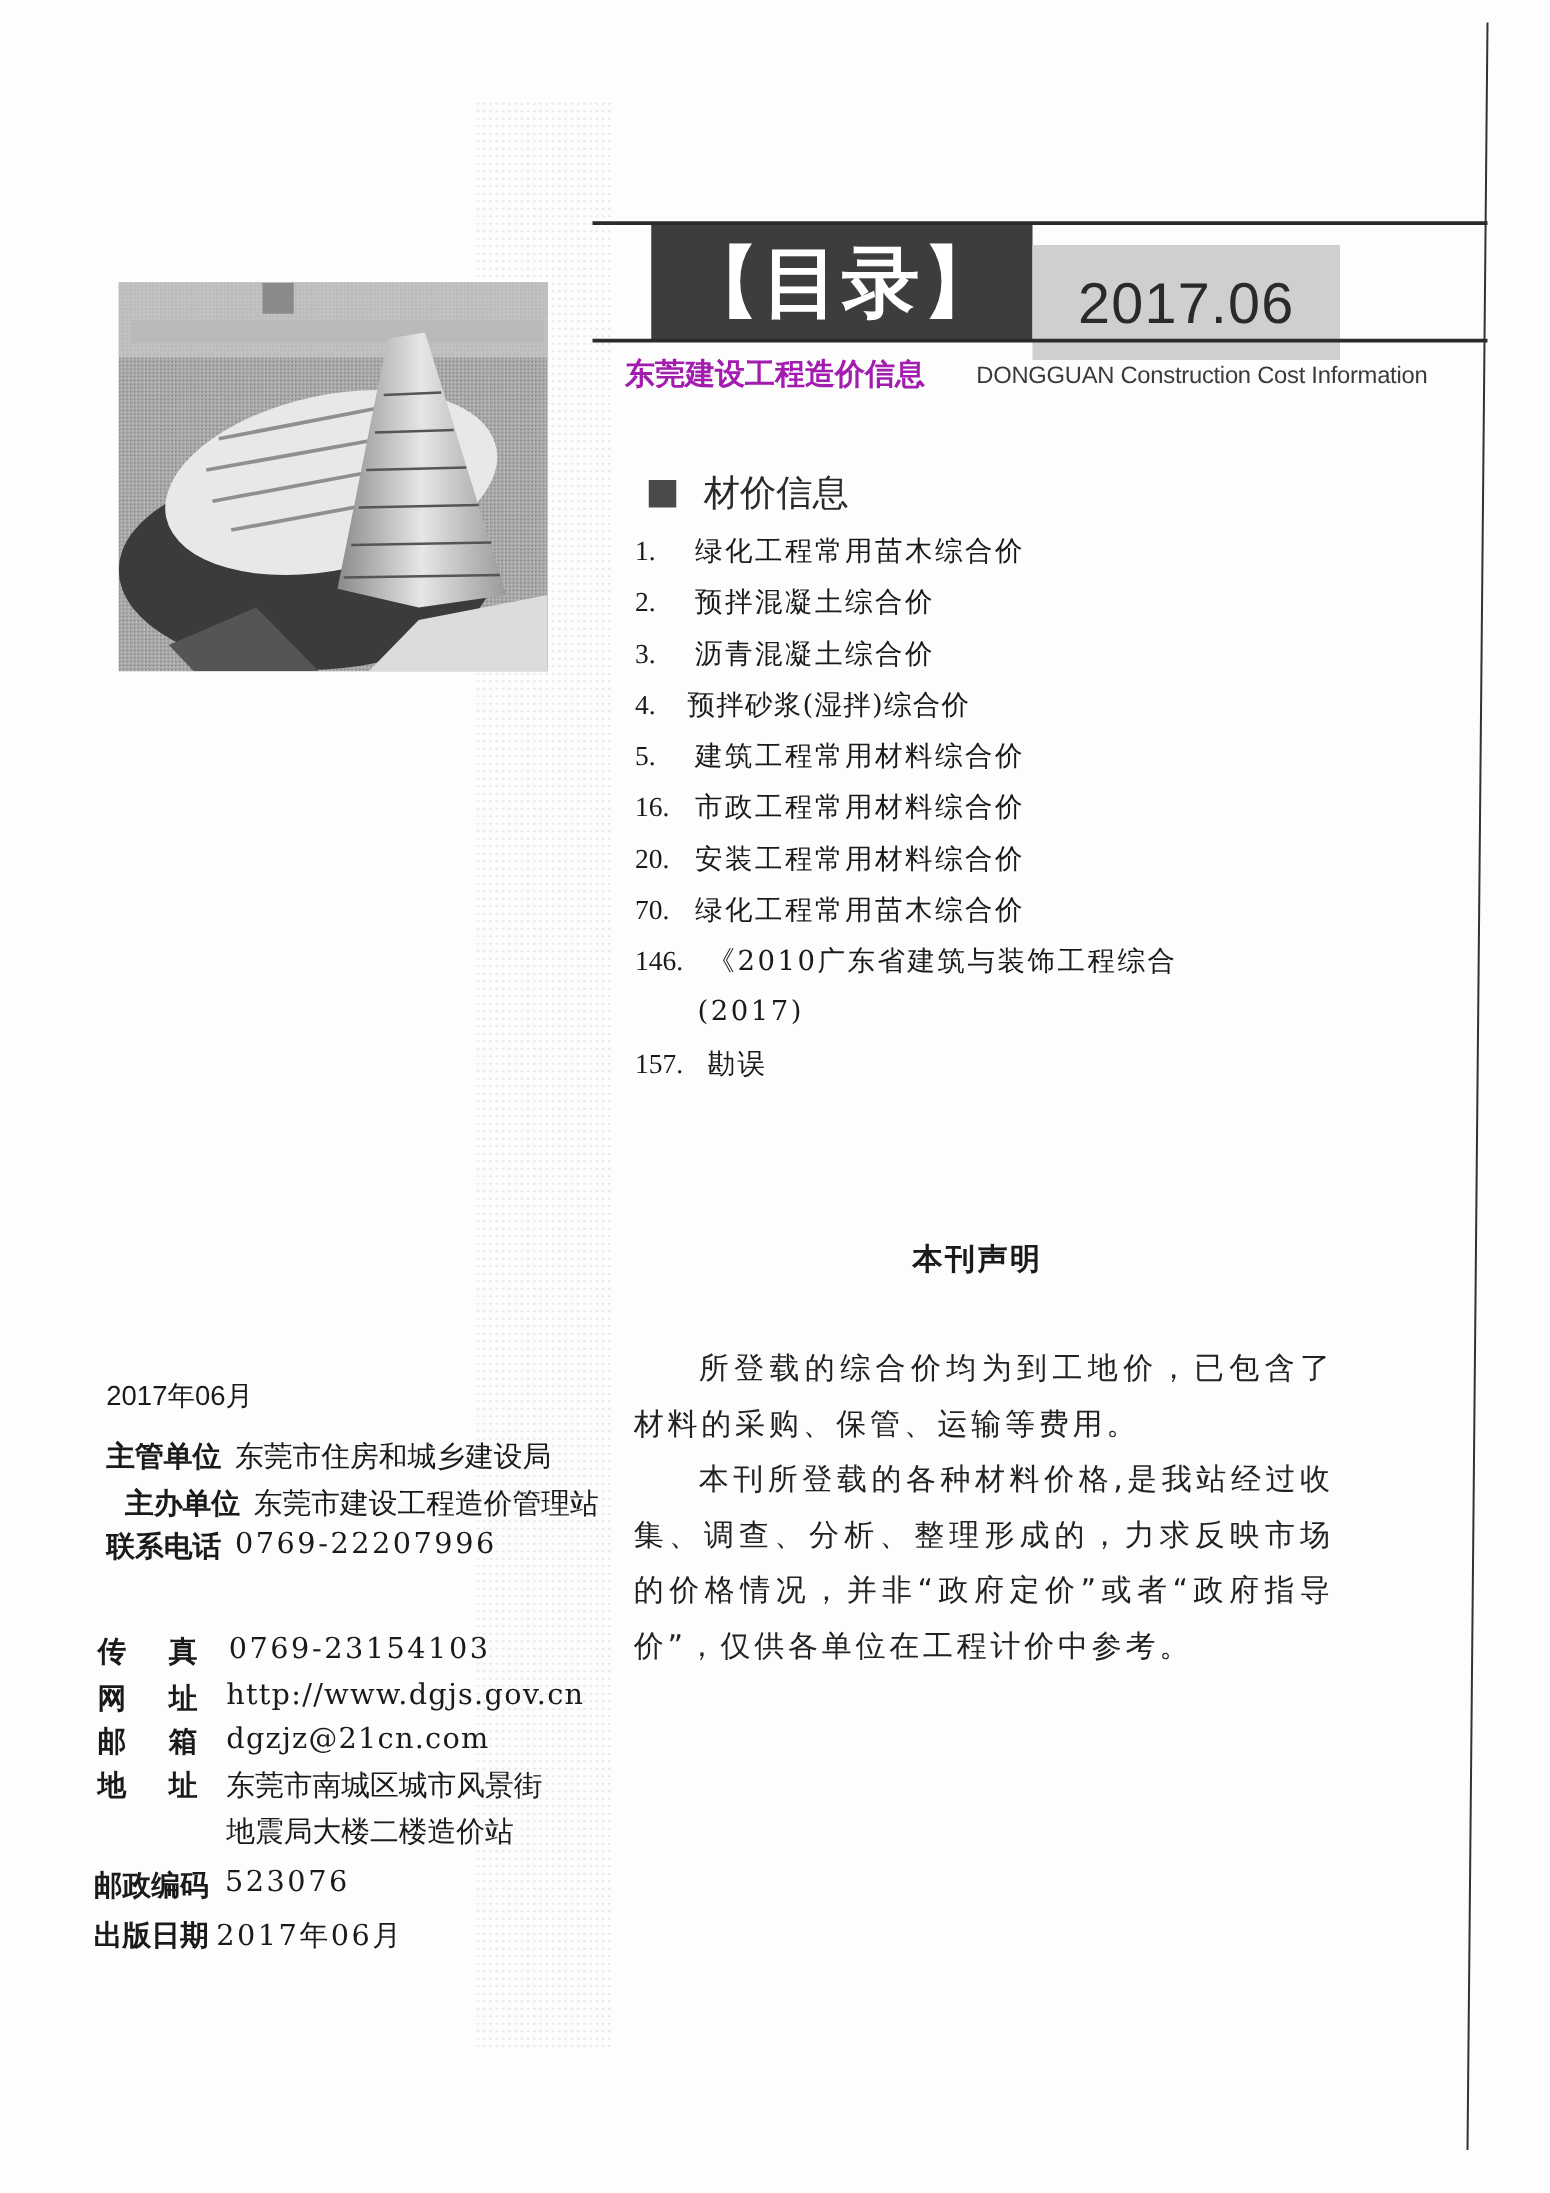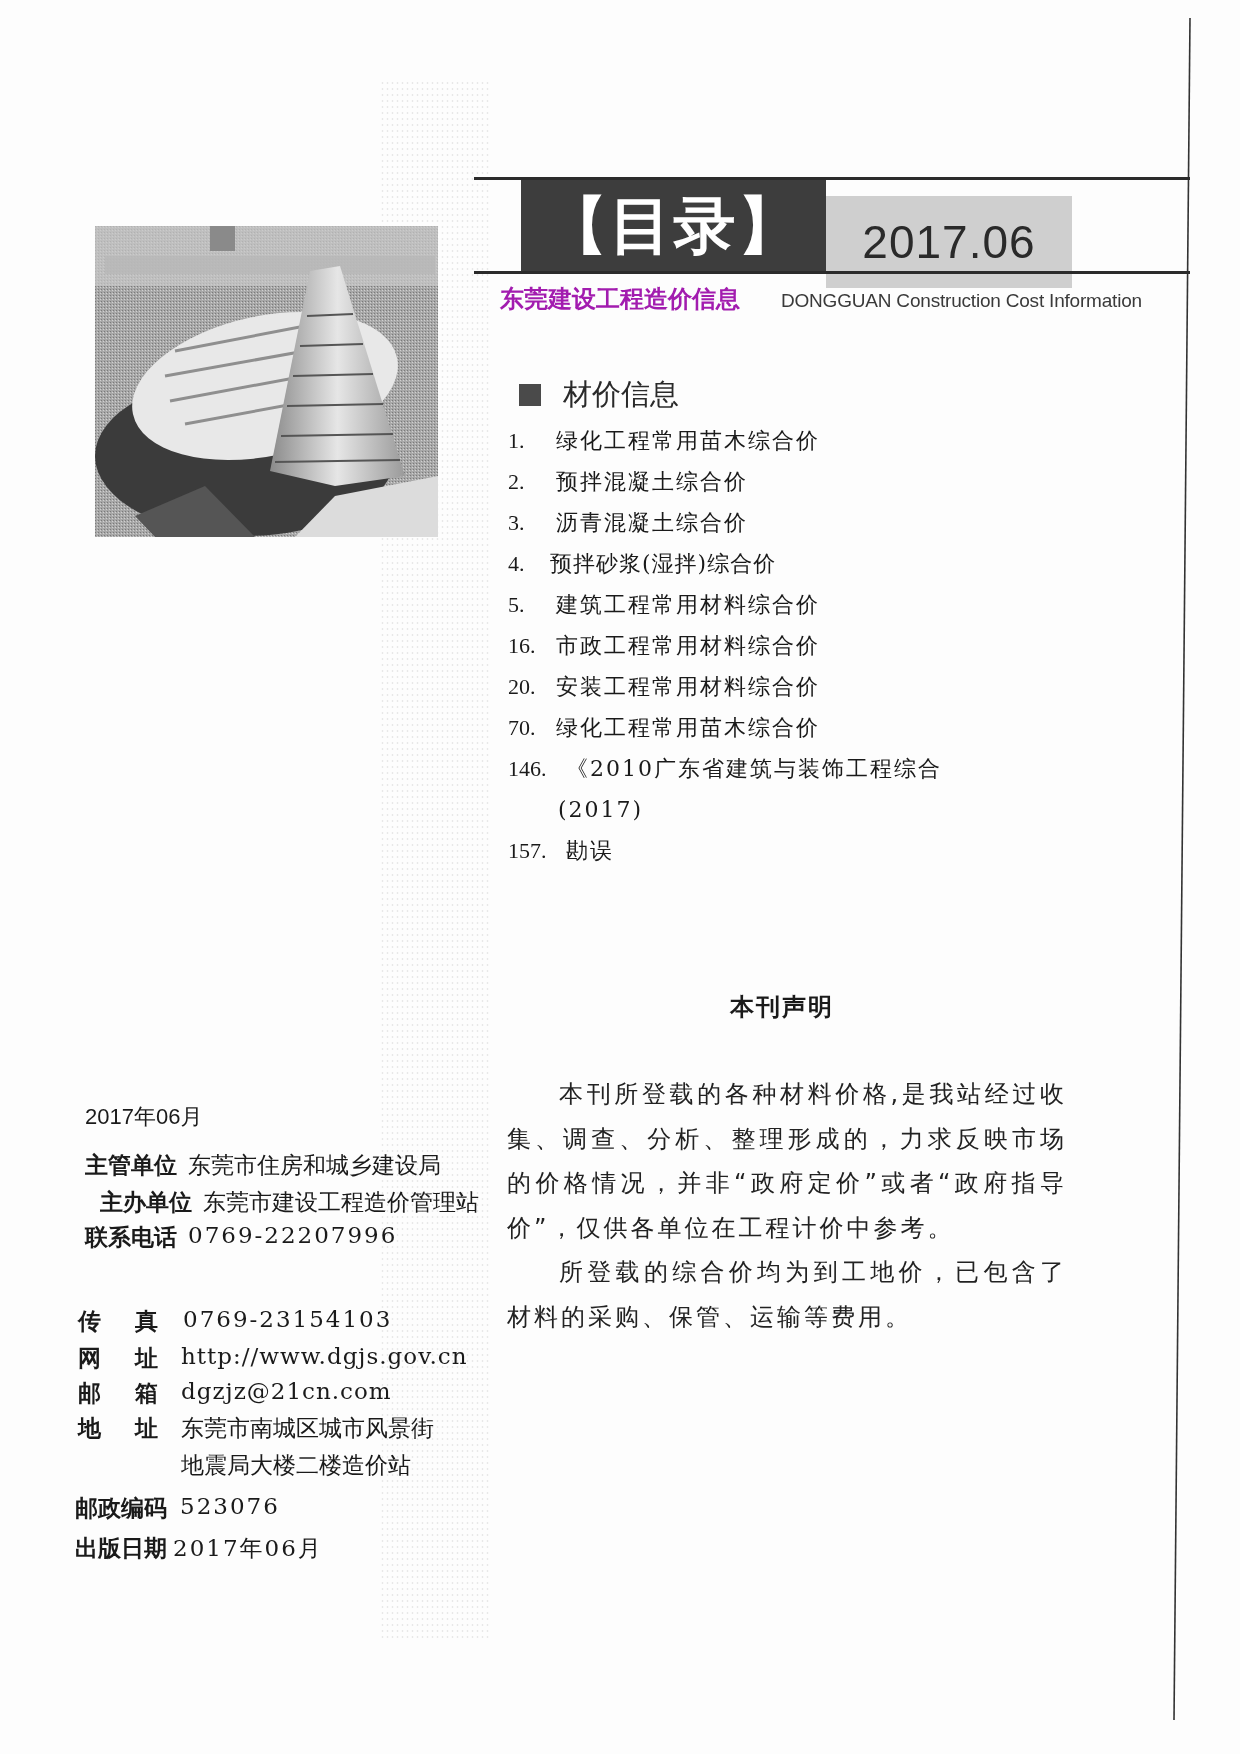--- a/index.html
+++ b/index.html
@@ -150,22 +150,22 @@
   </div>
   <div class="toc-cont">(2017)</div>
   <div class="toc-row">
     <span class="toc-num" style="width:58px">157.</span>
     <span class="toc-text">勘误</span>
   </div>
 </div>
 
 <div class="decl-title">本刊声明</div>
 <div class="decl">
+  <p>所登载的综合价均为到工地价，已包含了材料的采购、保管、运输等费用。</p>
   <p>本刊所登载的各种材料价格,是我站经过收集、调查、分析、整理形成的，力求反映市场的价格情况，并非“政府定价”或者“政府指导价”，仅供各单位在工程计价中参考。</p>
-  <p>所登载的综合价均为到工地价，已包含了材料的采购、保管、运输等费用。</p>
 </div>
 
 <div class="left-date">2017年06月</div>
 
 <div class="info" style="left:85px; top:1150px;">
   <span class="lbl" style="width:103px">主管单位</span>
   <span class="val">东莞市住房和城乡建设局</span>
 </div>
 <div class="info" style="left:100px; top:1187px;">
   <span class="lbl" style="width:103px">主办单位</span>

